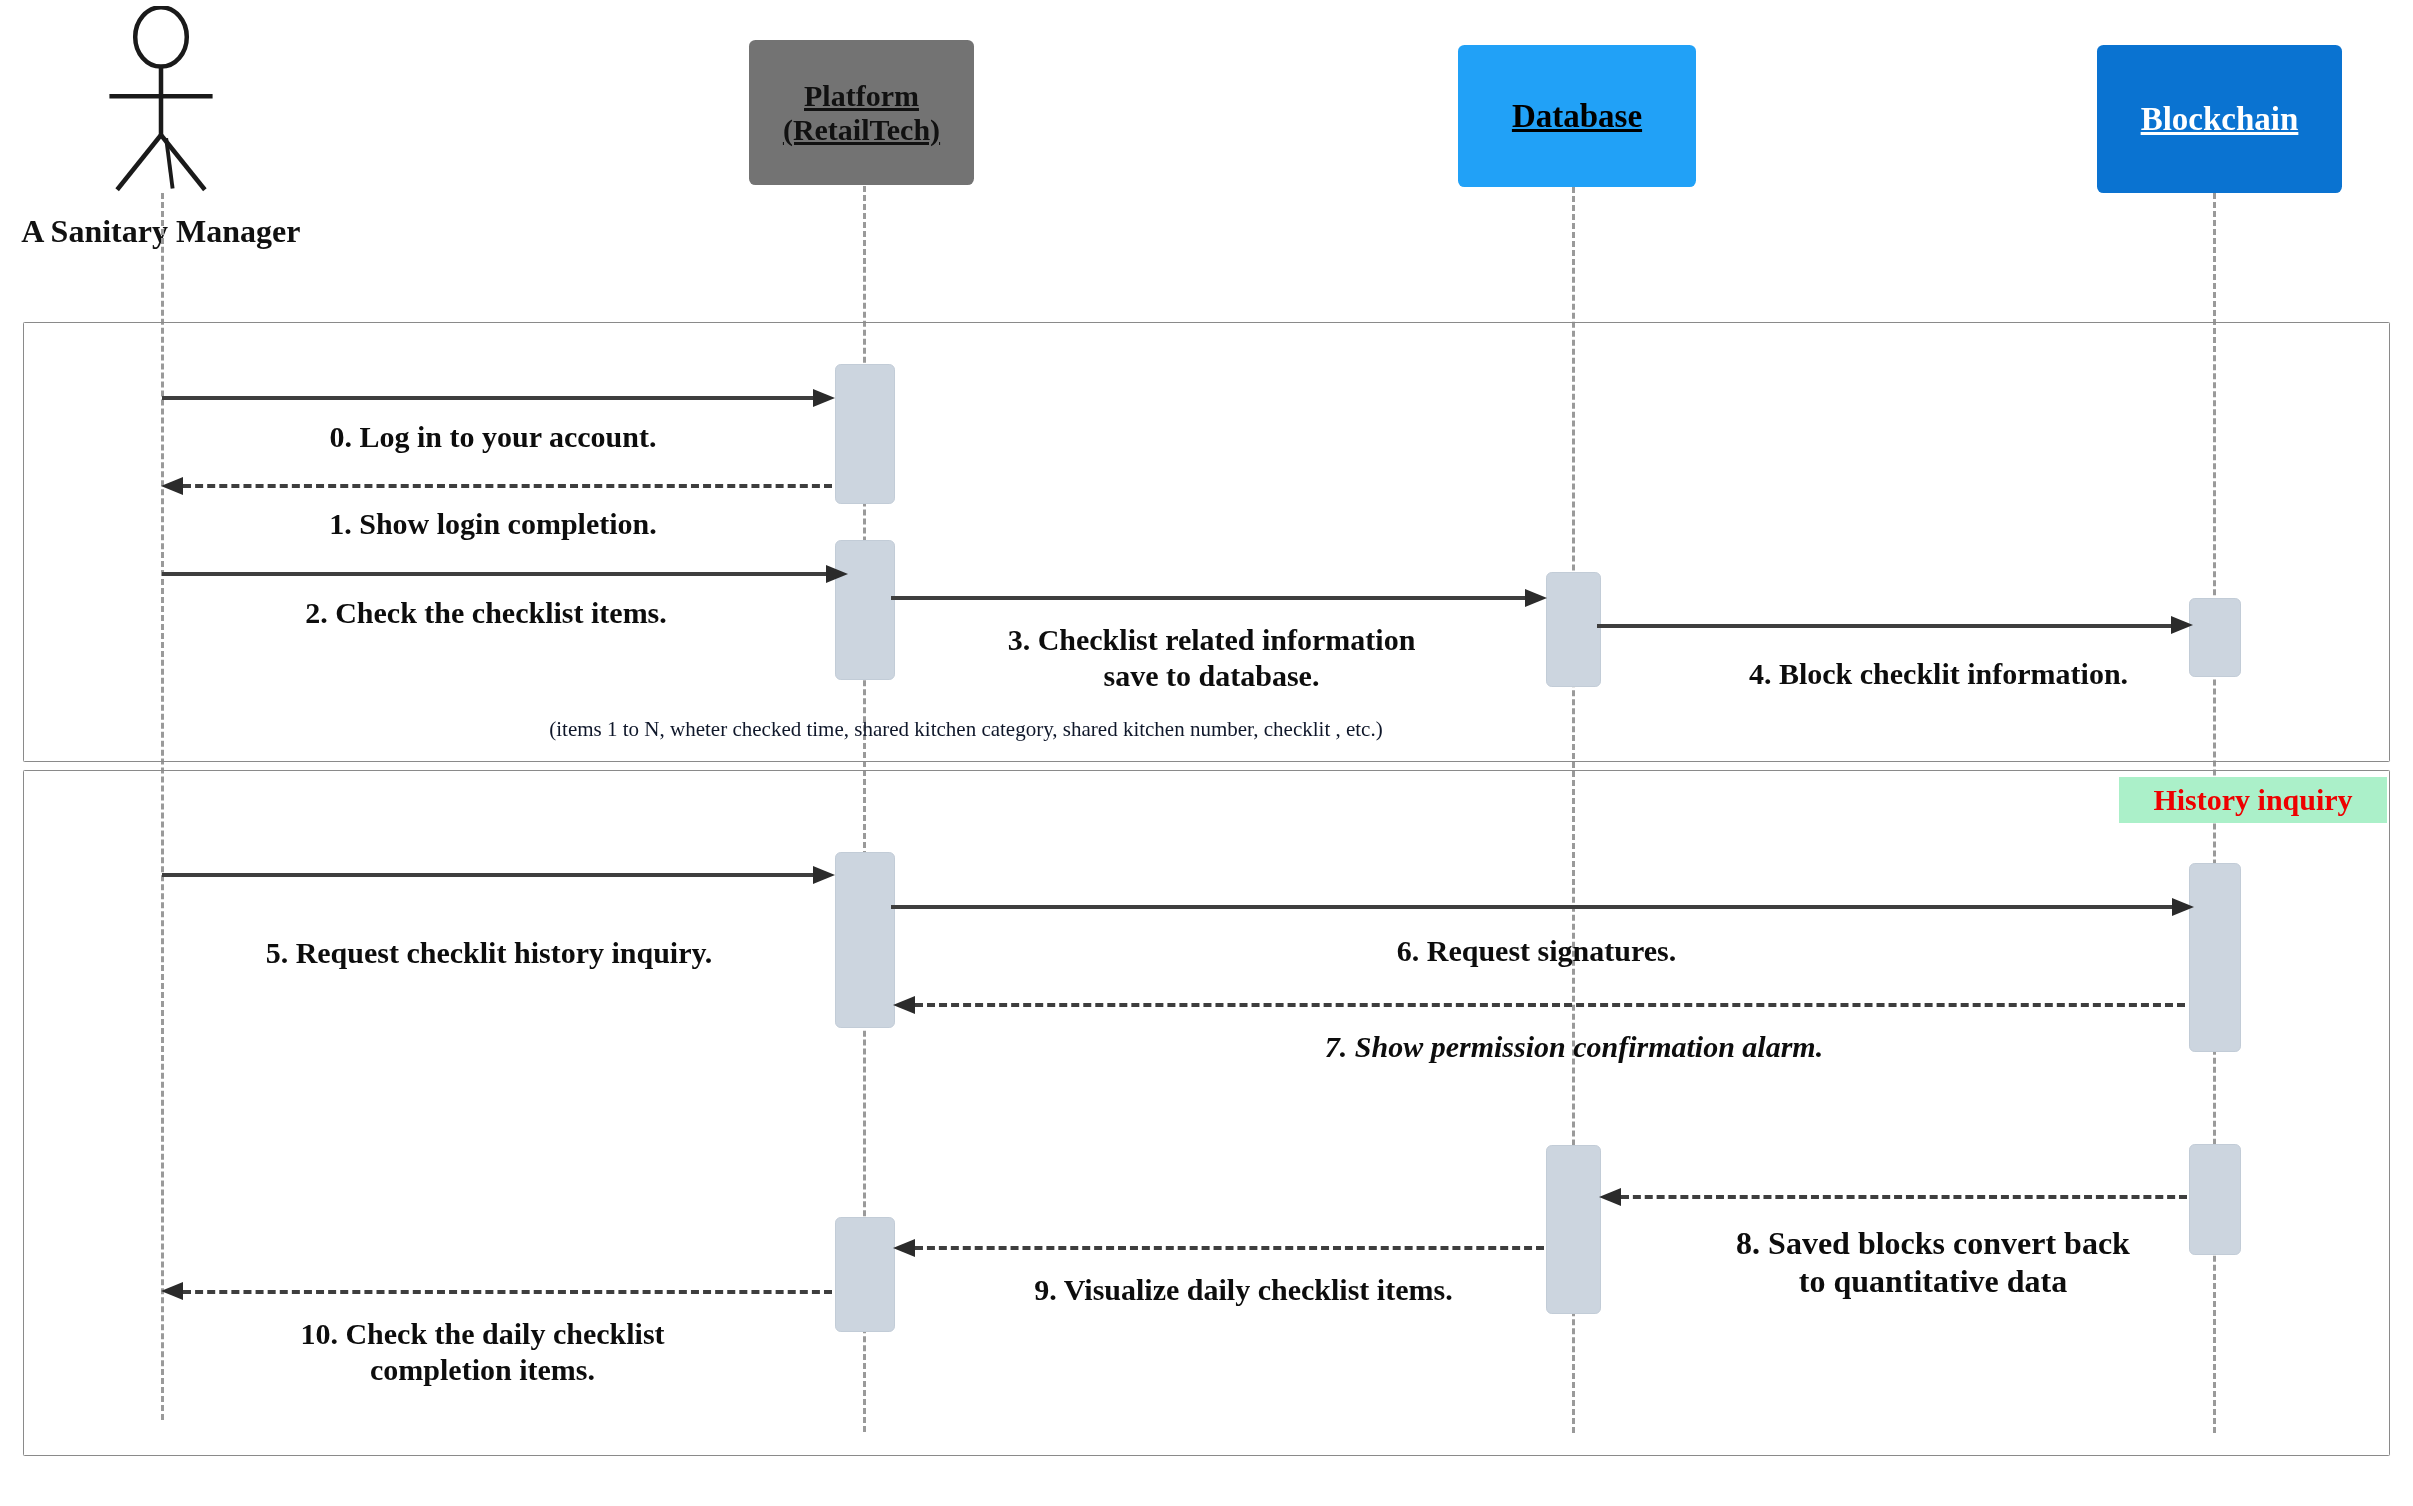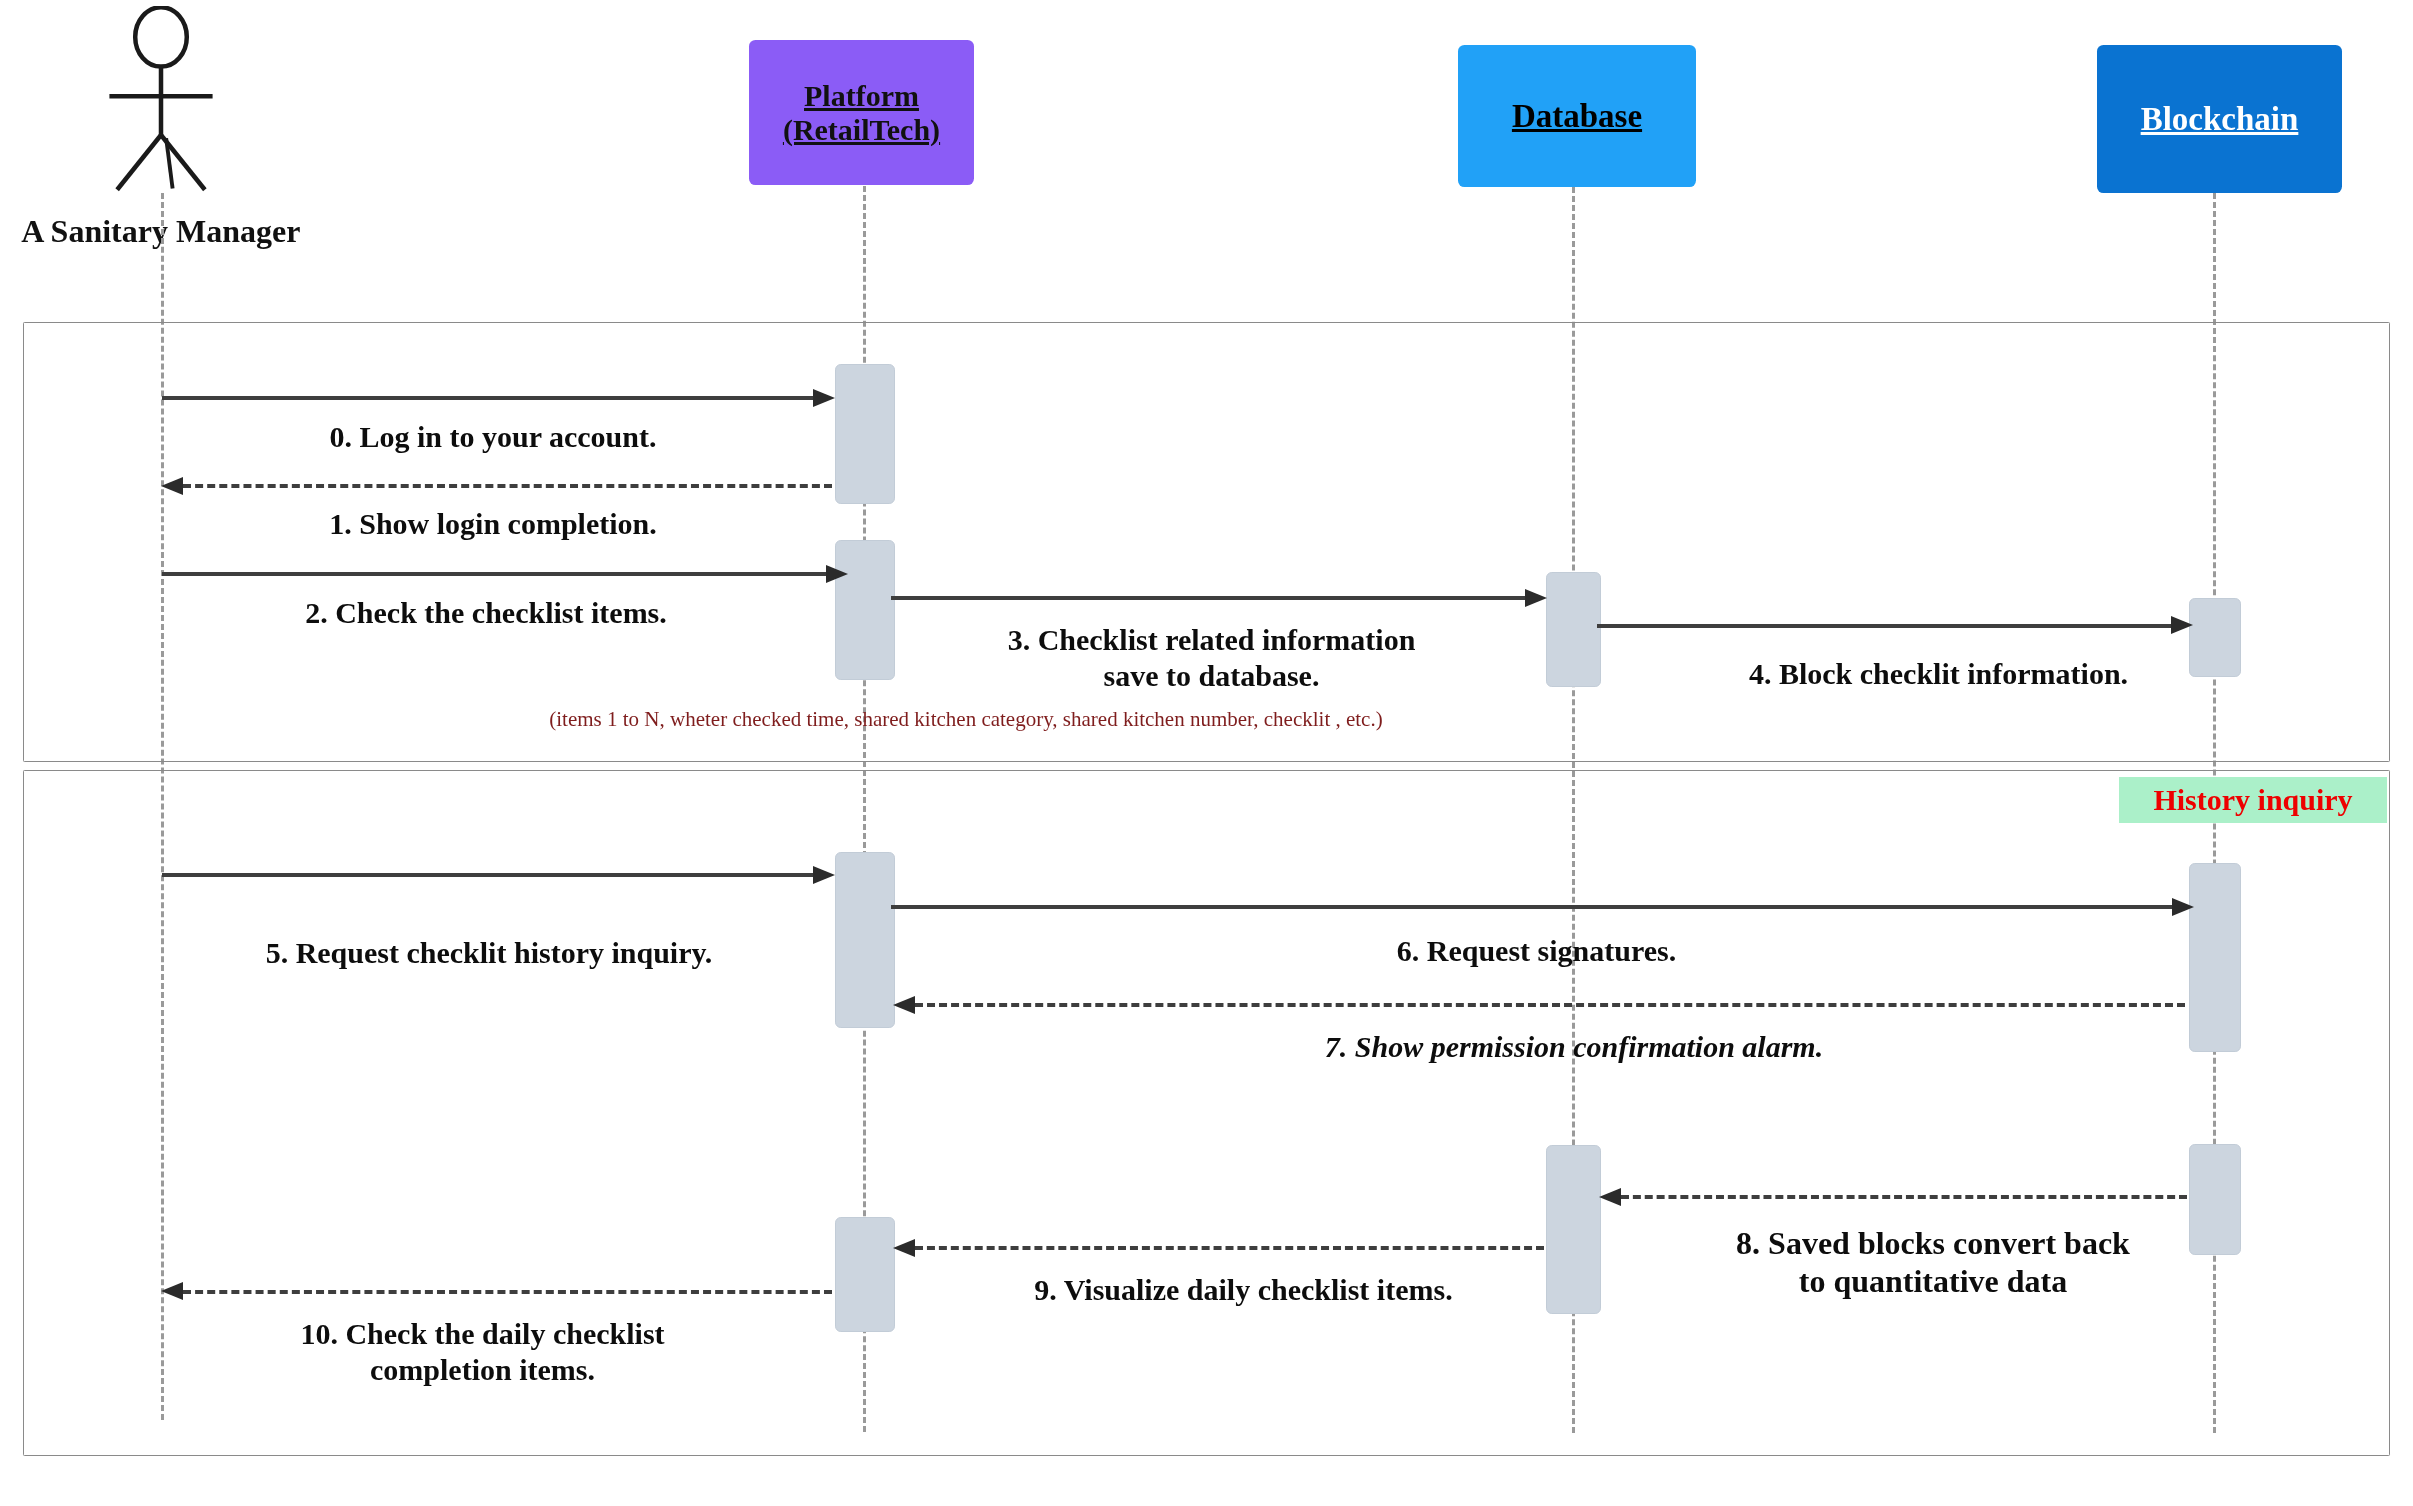--- a/index.html
+++ b/index.html
@@ -3,21 +3,21 @@
 <meta charset="utf-8">
 <style>
   html,body{margin:0;padding:0;background:#ffffff;}
   body{font-family:"Liberation Serif", serif;}
   #stage{position:relative;width:2413px;height:1507px;background:#fff;overflow:hidden;}
 
   
   .hdr{position:absolute;display:flex;align-items:center;justify-content:center;
        text-align:center;border-radius:6.4px;font-weight:bold;line-height:1.12;}
   .hdr span{text-decoration:underline;display:block;}
-  .hdr-platform{background:#8b5cf6;color:#111;}
+  .hdr-platform{background:#737373;color:#111;}
   .hdr-database{background:#21a1f7;color:#000;}
   .hdr-blockchain{background:#0a73d1;color:#fff;}
 
   
   .actor-label{position:absolute;text-align:center;font-weight:bold;line-height:1.15;color:#111;}
 
   
   .lifeline{position:absolute;width:0;border-left:3.2px dashed #9a9a9a;}
 
   
@@ -31,21 +31,21 @@
   .tag-green{background:#abf0c9;}
 
   
   .msg-line{position:absolute;height:0;}
   .msg-solid{border-top:4.5px solid #3e3e3e;}
   .msg-dash{border-top:4.5px dashed #3e3e3e;}
   .arrow{position:absolute;width:0;height:0;}
   .arrow-r{border-top:9.7px solid transparent;border-bottom:9.7px solid transparent;border-left:22px solid #2b2b2b;}
   .arrow-l{border-top:9.7px solid transparent;border-bottom:9.7px solid transparent;border-right:22px solid #2b2b2b;}
   .msg-label{position:absolute;text-align:center;font-weight:bold;color:#0d0d0d;line-height:1.2;}
-  .note-label{position:absolute;text-align:center;font-weight:normal;color:#7f1d1d;}
+  .note-label{position:absolute;text-align:center;font-weight:normal;color:#0f172a;margin-top:10px;}
 </style>
 </head>
 <body>
 
 <div id="stage">
 
   <svg style="position:absolute;left:90px;top:6.4px;width:142px;height:187px;" viewBox="0 0 220 290">
     <ellipse cx="110" cy="48" rx="40" ry="46" fill="none" stroke="#1a1a1a" stroke-width="7"></ellipse>
     <line x1="110" y1="94" x2="110" y2="200" stroke="#1a1a1a" stroke-width="7"></line>
     <line x1="30" y1="140" x2="190" y2="140" stroke="#1a1a1a" stroke-width="7"></line>

